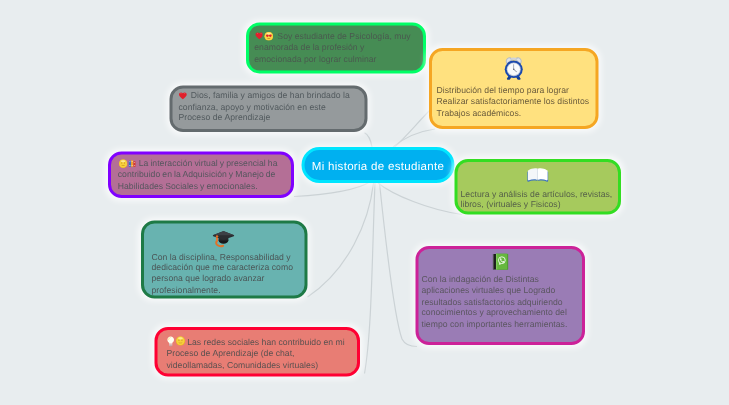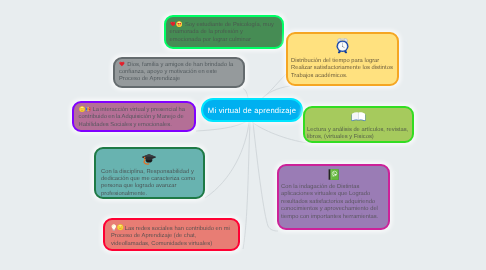--- a/index.html
+++ b/index.html
@@ -78,21 +78,21 @@
           <rect x="15.4" y="24" width="5.2" height="2" fill="#fff4d8"></rect>
           <rect x="23" y="9" width="8" height="21" rx="1" fill="#d6372b"></rect>
           <rect x="24.4" y="12" width="5.2" height="2" fill="#ffe0dc"></rect>
           <rect x="24.4" y="24" width="5.2" height="2" fill="#ffe0dc"></rect>
         </svg><span>La interacción virtual  y presencial ha contribuido en la Adquisición y Manejo de Habilidades Sociales y emocionales.</span>
     </div>
   </div>
 
   <div class="node central" style="left:201px;top:98px;width:102px;height:24px;border-radius:12px;
               background:#00b0f0;border:2.5px solid #00e5ff;">
-    <span style="font-size:7.7px;color:#ffffff;letter-spacing:0.2px;">Mi virtual de aprendizaje</span>
+    <span style="font-size:7.7px;color:#ffffff;letter-spacing:0.2px;">Mi historia de estudiante</span>
   </div>
 
   <div class="node" style="left:94px;top:147px;width:111px;height:52px;border-radius:9px;
               background:#68b3b0;border:2.2px solid #1e7a46;padding:3px 5px 0 5px;">
     <div style="text-align:center;line-height:0;height:13px;">
       <svg class="emo" width="16" height="15" viewBox="0 0 38 36" style="vertical-align:top;">
           <path fill="none" stroke="#e0722a" stroke-width="3.2" stroke-linecap="round" d="M8.6 13.2v7.2c-1.8 2.2-1.8 5.2.4 6.8 2.6 1.9 6.4 2.3 9.4 1.2"></path>
           <path fill="none" stroke="#ef8c4a" stroke-width="1.1" stroke-linecap="round" d="M8.6 14.6v5.8"></path>
           <ellipse cx="19" cy="19.5" rx="7.7" ry="5.8" fill="#17181a"></ellipse>
           <path fill="#26282c" d="M11.3 14.8h15.4v5h-15.4z"></path>

